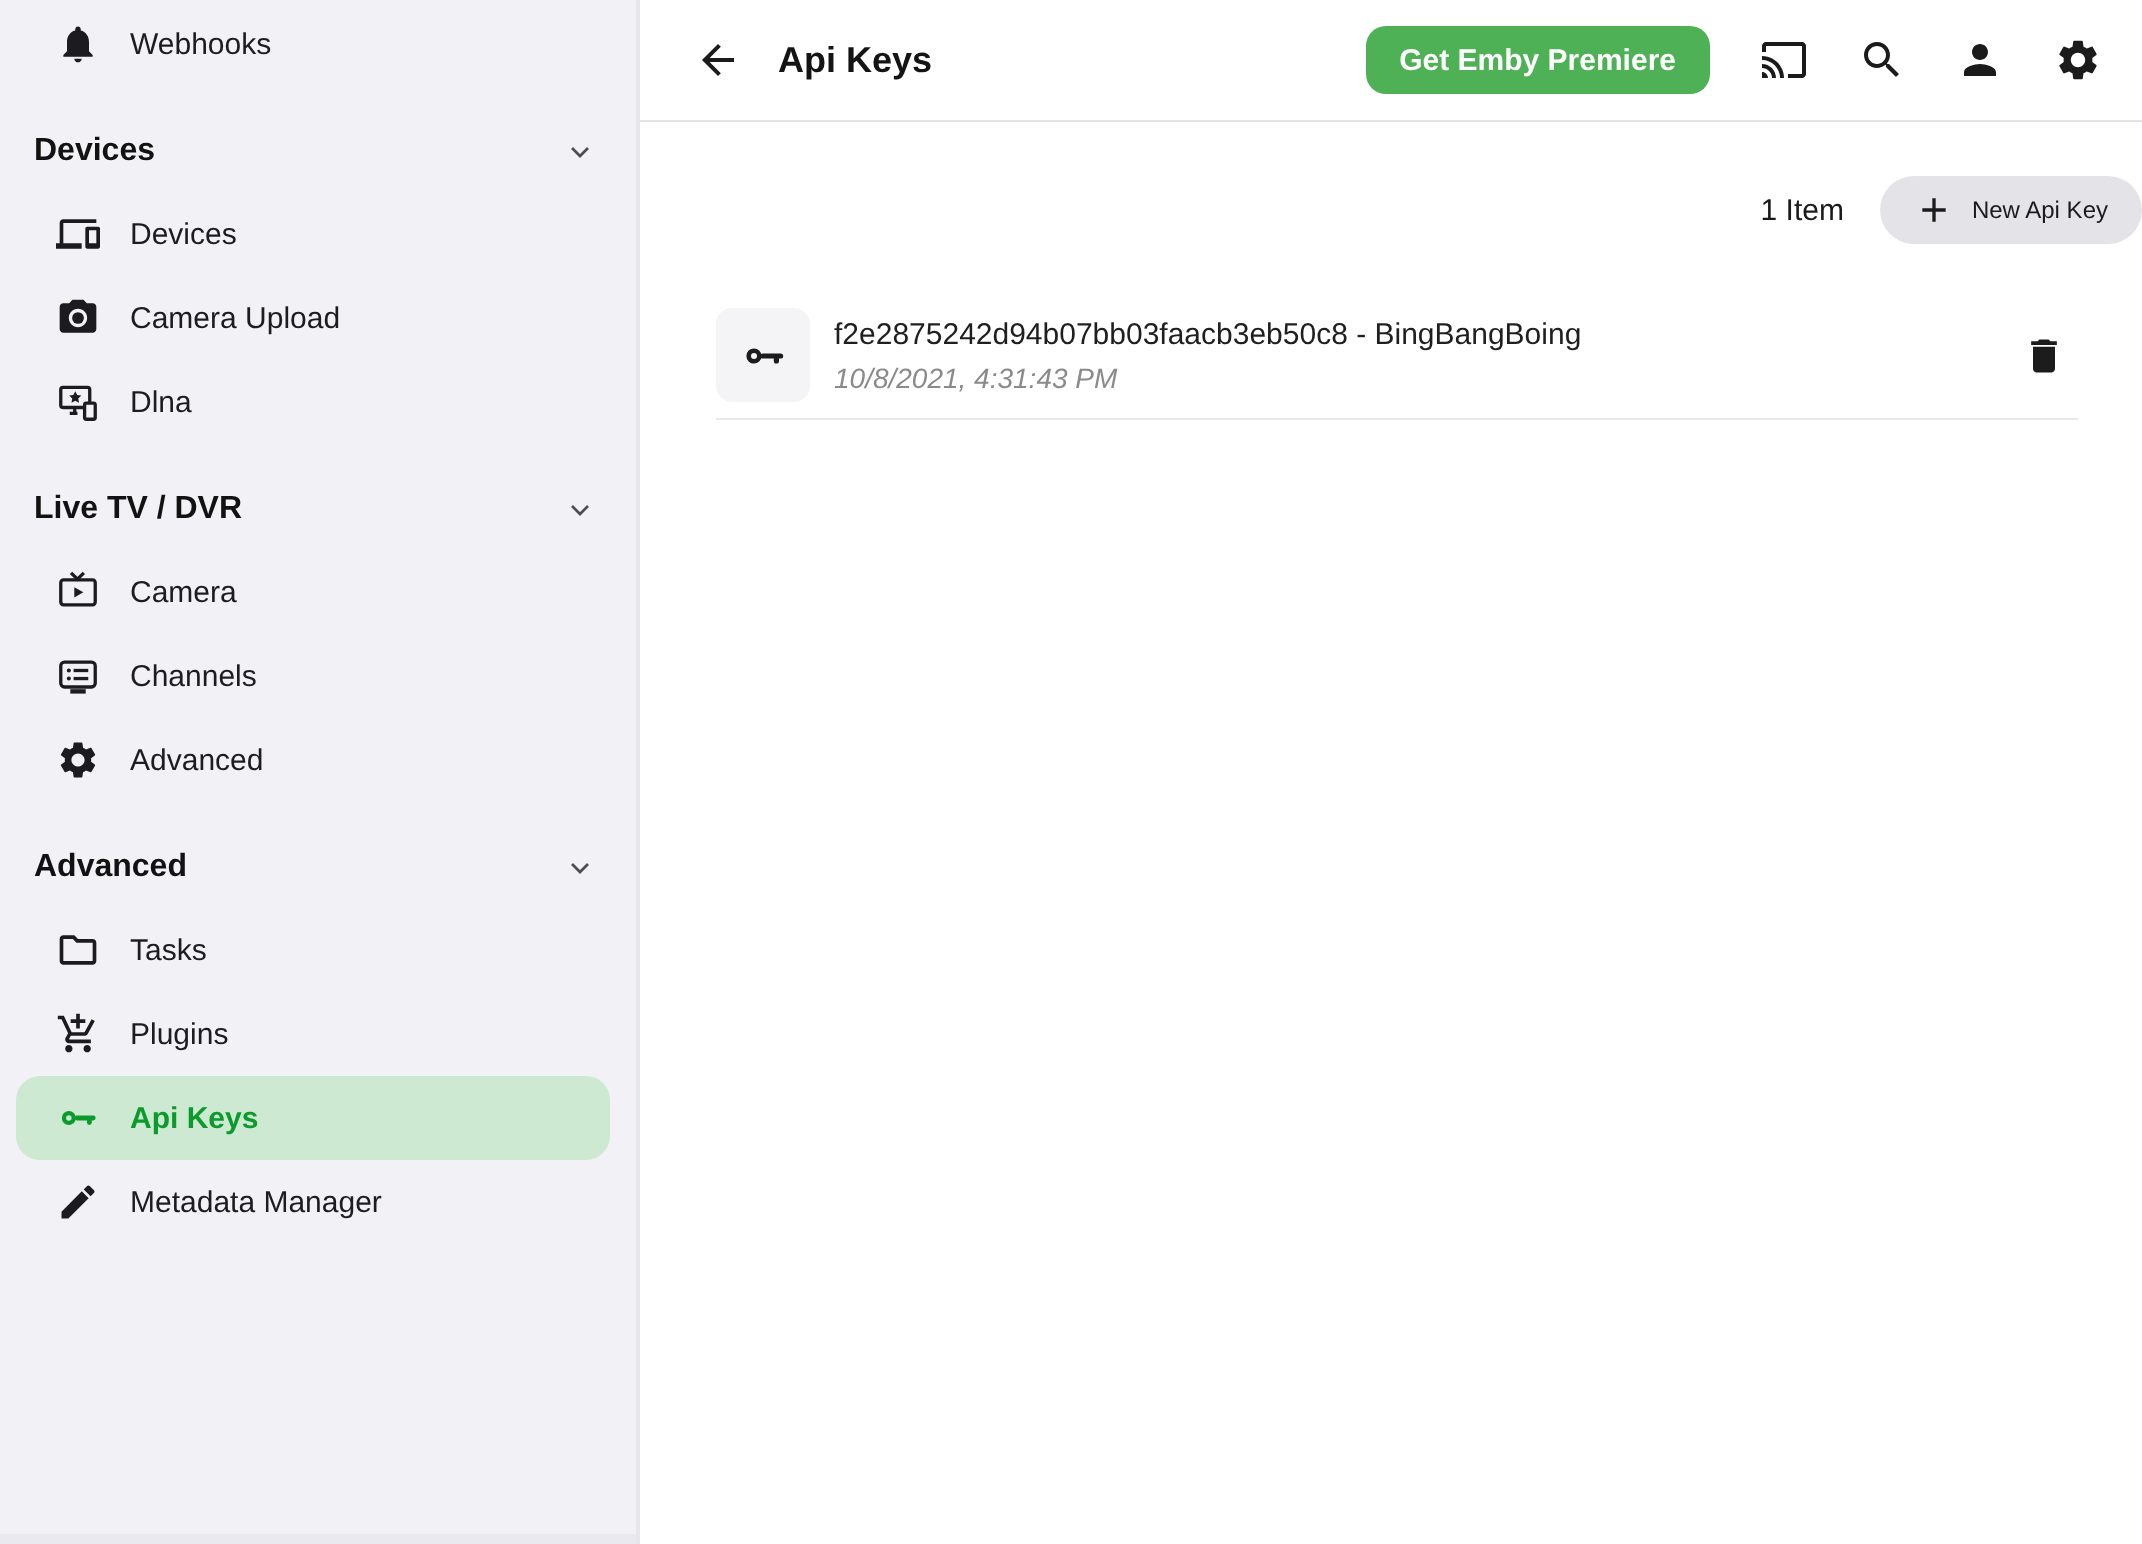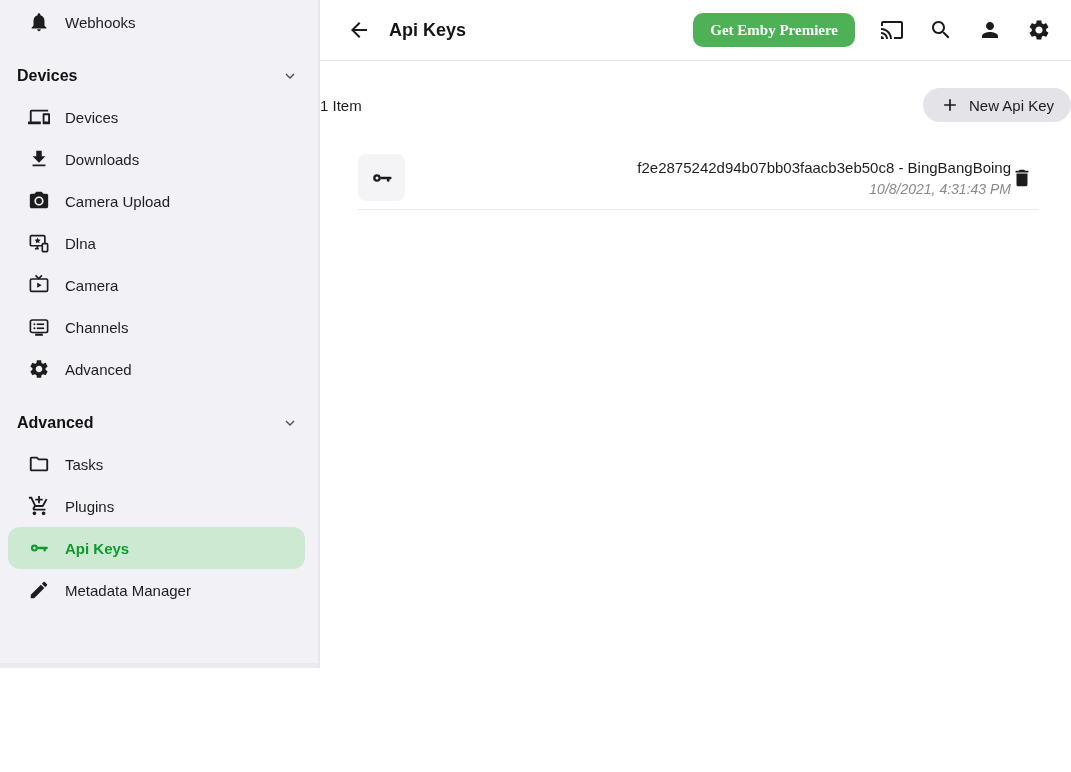--- a/index.html
+++ b/index.html
@@ -7,21 +7,21 @@
   body {
     width:1071px; height:772px; overflow:hidden;
     font-family:"Liberation Sans", sans-serif;
     background:#fff; display:flex;
     -webkit-font-smoothing:antialiased;
   }
   svg { display:block; }
 
   
   .sidebar {
-    width:320px; min-width:320px; height:668px;
+    width:320px; min-width:320px; height:772px;
     background:#f2f1f6; border-right:2px solid #e7e6ec;
     padding-top:1px; position:relative; overflow:hidden;
   }
   .sidebar::after {
     content:""; position:absolute; left:0; right:0; bottom:0; height:5px;
     background:#eae9ef;
   }
   .side-item {
     height:42px; display:flex; align-items:center;
     margin:0 13px 0 8px; padding-left:19px;
@@ -48,40 +48,40 @@
   .main-header {
     height:61px; min-height:61px; border-bottom:1px solid #e3e3e3;
     display:flex; align-items:center; padding:0 20px 0 27px;
   }
   .back-btn { width:24px; height:24px; color:#1b1b1b; background:none; border:none; padding:0; cursor:pointer; }
   .page-title { font-size:18px; font-weight:bold; color:#141414; margin-left:18px; }
   .spacer { flex:1; }
   .premiere-btn {
     background:#4eb155; color:#fff; border:none; cursor:pointer;
     height:34px; padding:0 17px; border-radius:10px;
-    font-family:Liberation Serif, serif; font-size:15px; font-weight:bold;
+    font-family:Liberation Sans, sans-serif; font-size:15px; font-weight:bold;
   }
   .hdr-icon {
     width:24px; height:24px; margin-left:25px; color:#1b1b1b;
     background:none; border:none; padding:0; cursor:pointer;
   }
 
   
-  .toolbar { margin-top:27px; display:flex; align-items:center; justify-content:space-between; }
+  .toolbar { margin-top:27px; display:flex; align-items:center; justify-content:flex-end; }
   .count-label { font-size:15px; color:#1b1b1b; margin-right:18px; }
   .new-key-btn {
     display:flex; align-items:center; gap:9px;
     background:#e4e3e8; border:none; cursor:pointer;
     height:34px; padding:0 17px; border-radius:17px;
-    font-family:"Liberation Sans",sans-serif; font-size:15px; color:#1b1b1b;
+    font-family:"Liberation Sans",sans-serif; font-size:12px; color:#1b1b1b;
   }
   .new-key-btn .plus { width:20px; height:20px; color:#1b1b1b; }
 
   
-  .key-list { margin:24px 32px 0 38px;text-align:right; }
+  .key-list { margin:24px 32px 0 38px; }
   .key-item {
     display:flex; align-items:center; padding:8px 0;
     border-bottom:1px solid #e9e9e9; cursor:default;
   }
   .key-icon-box {
     width:47px; height:47px; border-radius:8px; background:#f4f4f6;
     display:flex; align-items:center; justify-content:center; color:#1b1b1b; flex:none;
   }
   .key-icon-box svg { width:24px; height:24px; }
   .key-text { margin-left:12px; flex:1; min-width:0; }
@@ -117,28 +117,20 @@
 
   <div class="side-item">
     <span class="icn">
       <svg viewBox="0 0 24 24" width="22" height="22" fill="currentColor">
           <path d="M4 6h18V4H4c-1.1 0-2 .9-2 2v11H0v3h14v-3H4V6zm19 2h-6c-.55 0-1 .45-1 1v10c0 .55.45 1 1 1h6c.55 0 1-.45 1-1V9c0-.55-.45-1-1-1zm-1 9h-4v-7h4v7z"></path>
         </svg>
     </span>
     <span class="lbl">Devices</span>
   </div>
 
-  <div class="side-item">
-    <span class="icn">
-      <svg viewBox="0 0 24 24" width="22" height="22" fill="currentColor">
-          <path d="M19 9h-4V3H9v6H5l7 7 7-7zM5 18v2h14v-2H5z"></path>
-        </svg>
-    </span>
-    <span class="lbl">Downloads</span>
-  </div>
 
   <div class="side-item">
     <span class="icn">
       <svg viewBox="0 0 24 24" width="22" height="22" fill="currentColor">
           <circle cx="12" cy="12" r="3.2"></circle>
           <path d="M9 2L7.17 4H4c-1.1 0-2 .9-2 2v12c0 1.1.9 2 2 2h16c1.1 0 2-.9 2-2V6c0-1.1-.9-2-2-2h-3.17L15 2H9zm3 15c-2.76 0-5-2.24-5-5s2.24-5 5-5 5 2.24 5 5-2.24 5-5 5z"></path>
         </svg>
     </span>
     <span class="lbl">Camera Upload</span>
   </div>
@@ -151,20 +143,28 @@
           <path d="M7.5 18.2h4.2"></path>
             <path d="M10.2 15v3.2"></path>
         </g>
         <path fill="currentColor" d="M10.5 6.1l1.02 2.07 2.28.33-1.65 1.61.39 2.27-2.04-1.07-2.04 1.07.39-2.27L7.2 8.5l2.28-.33z"></path>
         <rect x="15.6" y="12.6" width="5.8" height="8.8" rx="1" fill="#f2f1f6" stroke="currentColor" stroke-width="1.8"></rect>
       </svg>
     </span>
     <span class="lbl">Dlna</span>
   </div>
 
+  <div class="side-section">
+    <span>Live TV / DVR</span>
+    <span class="chev">
+      <svg viewBox="0 0 24 24" width="16" height="16" fill="none" stroke="currentColor" stroke-width="2">
+          <path d="M6 9l6 6 6-6"></path>
+        </svg>
+    </span>
+  </div>
 
   <div class="side-item">
     <span class="icn">
       <svg viewBox="0 0 24 24" width="22" height="22">
         <path fill="none" stroke="currentColor" stroke-width="1.8" d="M8.2 1.6l3.5 3.4 3.5-3.4"></path>
         <rect x="2.6" y="5.4" width="18.8" height="13.6" rx="1.5" fill="none" stroke="currentColor" stroke-width="1.8"></rect>
         <path fill="currentColor" d="M10 9.4v5.6l4.9-2.8z"></path>
       </svg>
     </span>
     <span class="lbl">Camera</span>

